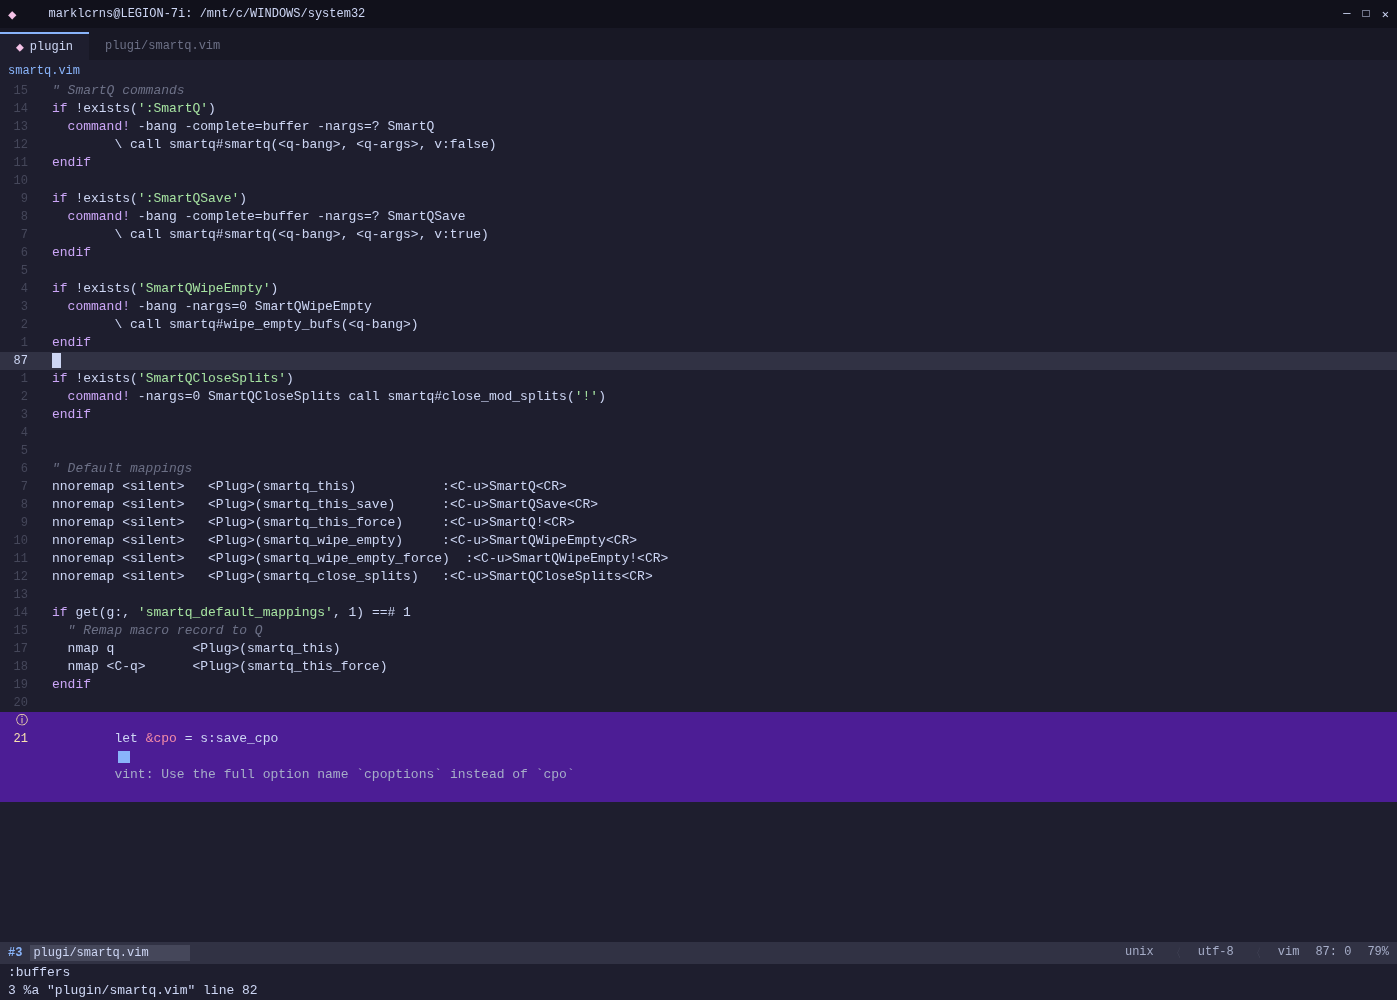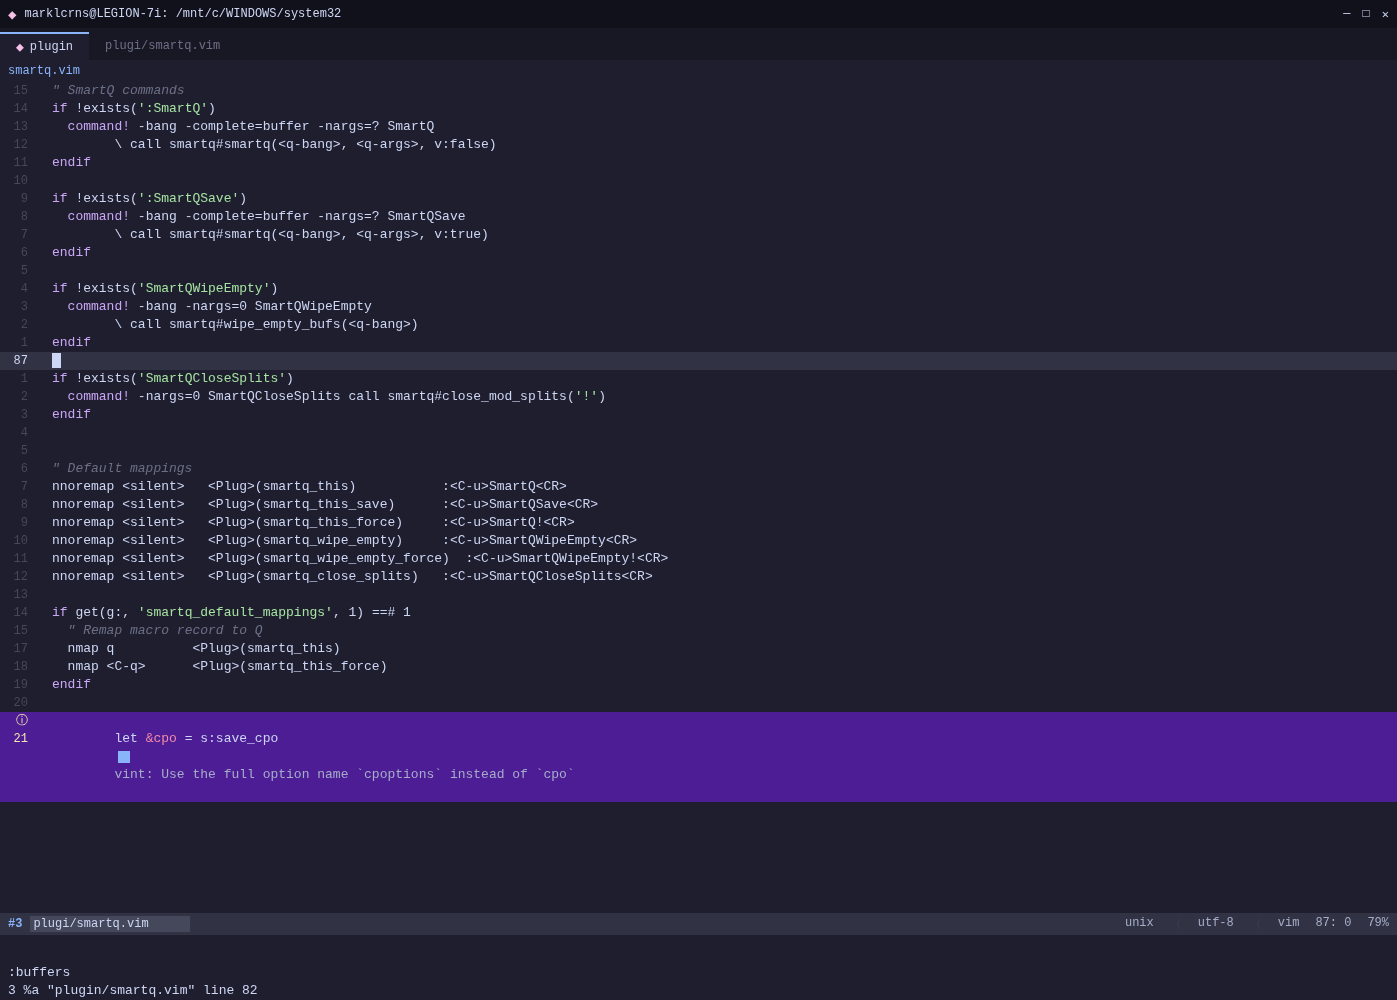--- a/index.html
+++ b/index.html
@@ -25,20 +25,21 @@
       flex-shrink: 0;
       gap: 8px;
     }
     #title-bar .icon {
       color: #f5c2e7;
       font-size: 14px;
     }
     #title-bar .title-text {
       color: #cdd6f4;
       font-size: 12px;
+      margin-left: 24px;
     }
     #title-bar .window-controls {
       margin-left: auto;
       display: flex;
       gap: 12px;
     }
     #title-bar .win-btn {
       color: #cdd6f4;
       font-size: 12px;
       cursor: pointer;
@@ -183,21 +184,20 @@
     
     #command-line {
       background: #1e1e2e;
       height: 36px;
       display: flex;
       flex-direction: column;
       justify-content: center;
       padding: 0 8px;
       flex-shrink: 0;
       font-size: 13px;
-      margin-top: 29px;
     }
     .cmd-row {
       display: flex;
       align-items: center;
       line-height: 18px;
     }
 
     
     .cursor-block {
       display: inline-block;

